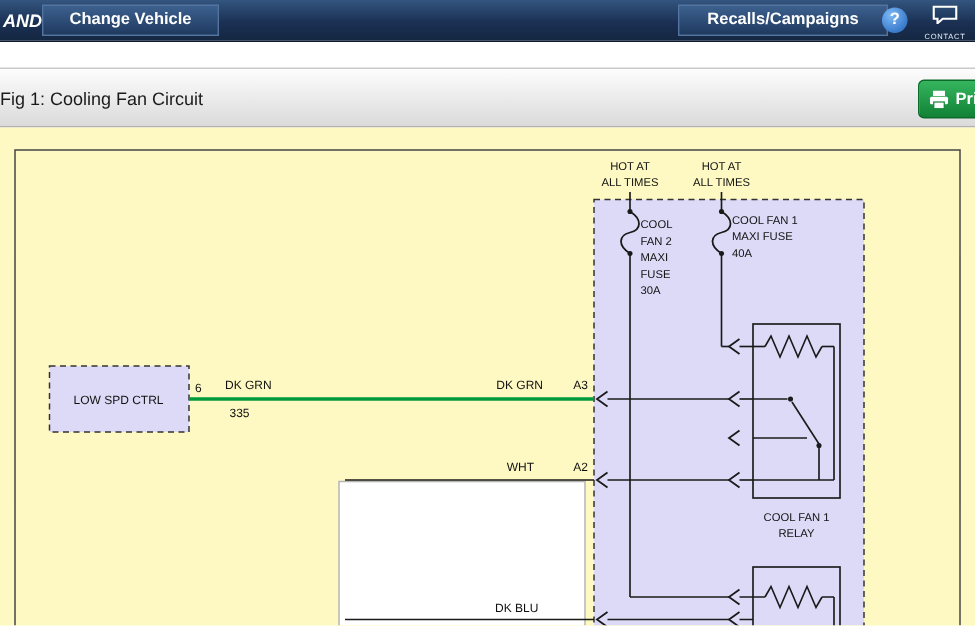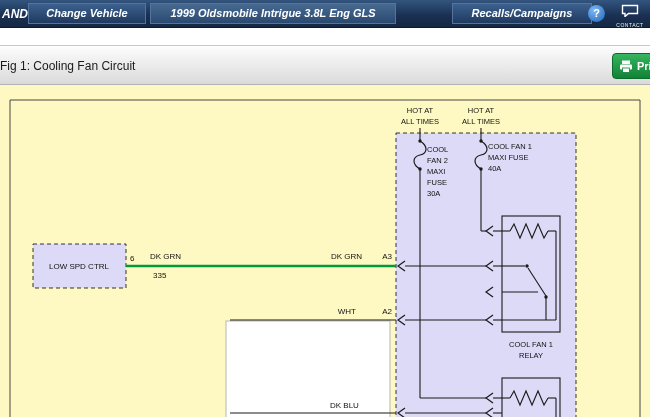--- a/index.html
+++ b/index.html
@@ -4,21 +4,21 @@
 <style>
   * { box-sizing: border-box; margin:0; padding:0; }
   html,body { width:650px; height:417px; }
   body { overflow:hidden; position:relative; font-family:"Liberation Sans",sans-serif; background:#fff; }
 
   .topnav { position:absolute; top:0; left:0; width:650px; height:28px;
     background:linear-gradient(#33557f,#1b3154 55%,#142742); border-bottom:1px solid #0d1b30; }
   .logo-frag { position:absolute; left:2px; top:7px; color:#fff; font-weight:bold; font-style:italic; font-size:12px; }
   .nav-btn { position:absolute; top:3px; height:21px; background:linear-gradient(#3c608e,#1f3a60);
     border:1px solid #52749f; border-radius:0; color:#fff; font-weight:bold; font-size:11px;
-    text-align:center; line-height:19px; padding:0 8px; white-space:nowrap; cursor:pointer;font-style:italic; }
+    text-align:center; line-height:19px; padding:0 8px; white-space:nowrap; cursor:pointer; }
   #btn-change { left:28px; width:118px; }
   #tab-vehicle { left:150px; width:246px; background:linear-gradient(#47698f,#2a4a72); }
   #btn-recalls { left:452px; width:140px; }
   .help-circle { position:absolute; left:588px; top:5px; width:17px; height:17px; border-radius:50%;
     background:radial-gradient(circle at 35% 30%,#7db9f7,#1f62b8); color:#fff; font-weight:bold;
     font-size:11px; text-align:center; line-height:17px; cursor:pointer; }
   .contact { position:absolute; left:611px; top:3px; width:38px; text-align:center; color:#fff; cursor:pointer; }
   .contact .clabel { font-size:5px; letter-spacing:.5px; display:block; margin-top:1px; color:#e8eef7; }
 
   .subbar { position:absolute; top:28px; left:0; width:650px; height:17px; background:#fff; }
@@ -33,21 +33,20 @@
   svg text { font-family:"Liberation Sans",sans-serif; fill:#111; }
   .lbl  { font-size:7.5px; }
   .wlbl { font-size:8px; }
 </style>
 </head>
 <body>
 
 <div class="topnav">
   <span class="logo-frag">AND</span>
   <div class="nav-btn" id="btn-change">Change Vehicle</div>
-  <div class="nav-btn" id="tab-vehicle">1999 Oldsmobile Intrigue 3.8L Eng GLS</div>
   <div class="nav-btn" id="btn-recalls">Recalls/Campaigns</div>
   <div class="help-circle">?</div>
   <div class="contact">
     <svg width="18" height="13" viewBox="0 0 18 13">
       <path d="M1.5 1.5 h15 v8 h-9 l-3.5 3 v-3 h-2.5 z" fill="none" stroke="#fff" stroke-width="1.4"></path>
     </svg>
     <span class="clabel">CONTACT</span>
   </div>
 </div>
 

